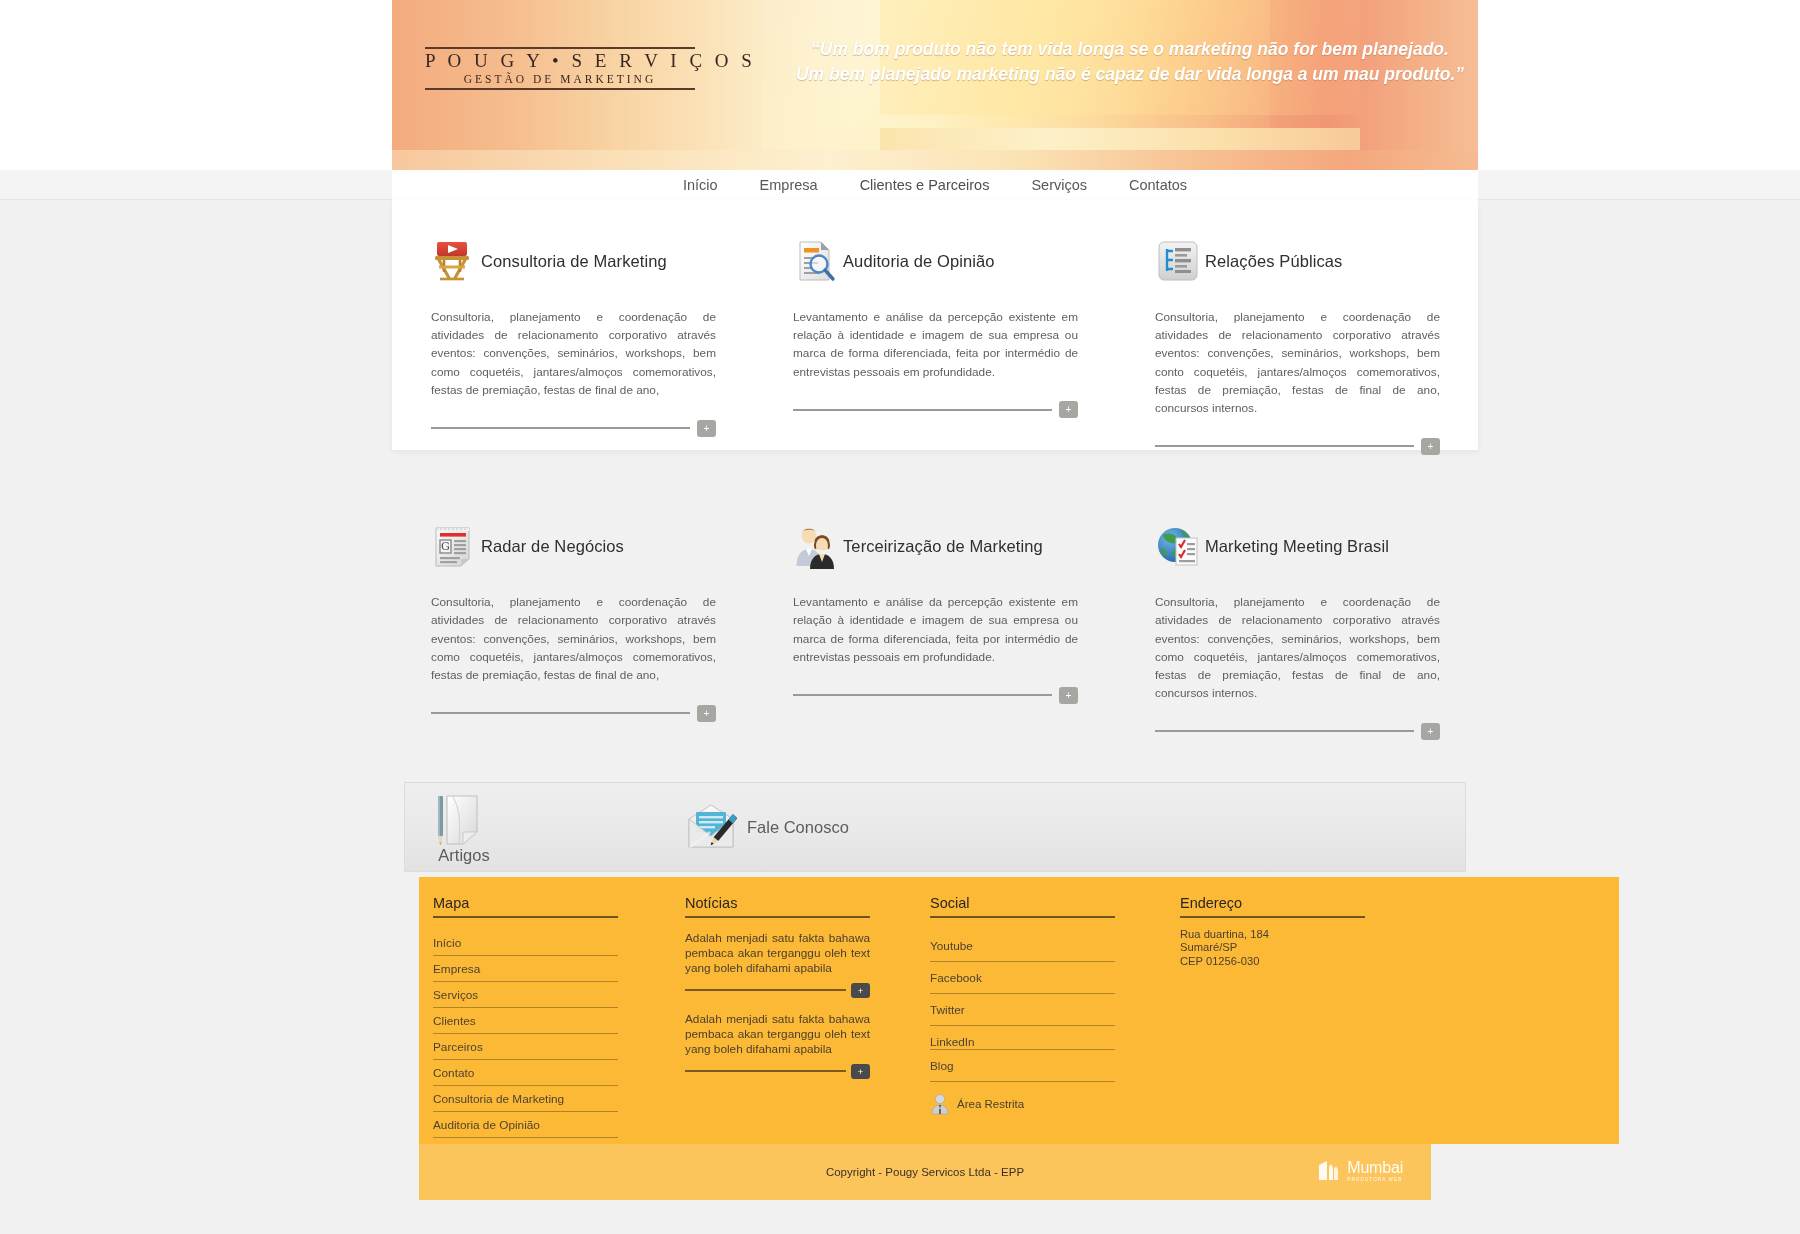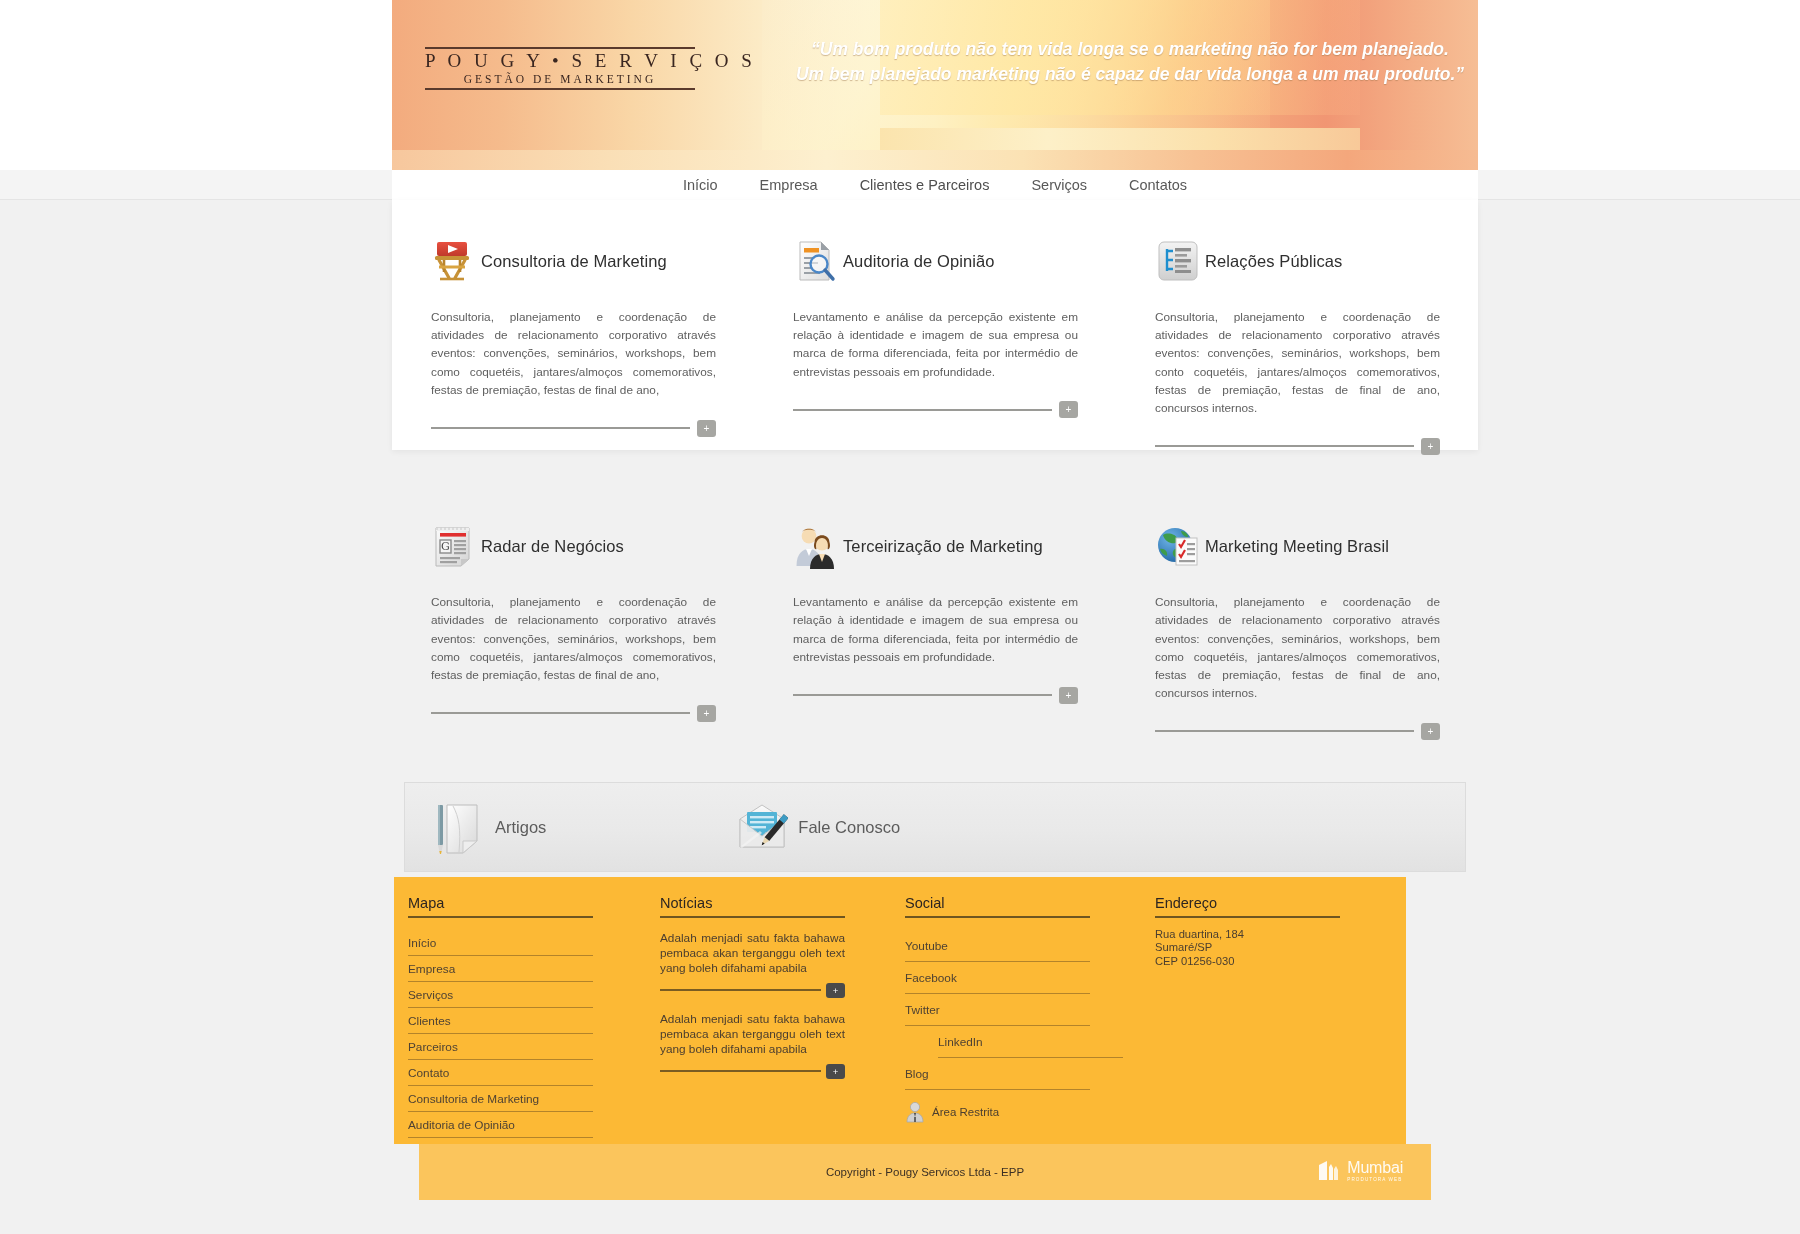--- a/index.html
+++ b/index.html
@@ -163,28 +163,28 @@
   }
 
   
   .strip {
     position: absolute; left: 404px; top: 782px; width: 1062px; height: 90px;
     background: linear-gradient(180deg, #eeeeee 0%, #e9e9e9 55%, #e2e2e2 100%);
     border: 1px solid #dcdcdc;
     display: flex; align-items: center;
   }
   .strip-item { display: flex; align-items: center; cursor: pointer; }
-  .strip-item.artigos { margin-left: 28px; }
+  .strip-item.artigos { margin-left: 28px; flex-direction: column; }
   .strip-item.fale { margin-left: 190px; }
   .strip-ico { width: 52px; height: 56px; position: relative; margin-right: 10px; }
   .strip-label { font-size: 16.5px; color: #5c5c5c; white-space: nowrap; }
 
   
   .footer {
-    position: absolute; left: 394px; top: 877px; width: 1012px; height: 267px;
+    position: absolute; left: 419px; top: 877px; width: 1200px; height: 267px;
     background: #fcb935;
   }
   .footer-inner { display: flex; padding: 14px 0 0 0; }
   .fcol { padding-top: 4px; }
   .fcol.mapa { width: 252px; margin-left: 14px; }
   .fcol.noticias { width: 245px; margin-left: 0px; }
   .fcol.social { width: 250px; }
   .fcol.endereco { width: 230px; }
 
   .fhead {
@@ -551,21 +551,21 @@
         </div>
     </div>
 
     <div class="fcol social">
       <div class="fhead">Social</div>
       <div class="fhead-rule"></div>
       <div class="flist" id="social-links">
           <div class="flink" style="padding-top: 9px; padding-bottom: 8px;">Youtube</div>
           <div class="flink" style="padding-top: 9px; padding-bottom: 8px;">Facebook</div>
           <div class="flink" style="padding-top: 9px; padding-bottom: 8px;">Twitter</div>
-          <div class="flink" style="padding-top: 9px; padding-bottom: 8px; margin-left: 33px;">LinkedIn</div>
+          <div class="flink" style="padding-top: 9px; padding-bottom: 0;">LinkedIn</div>
           <div class="flink" style="padding-top: 9px; padding-bottom: 8px;">Blog</div>
         </div>
       <div class="restrita">
         <div class="restrita-ico">
           <svg width="20" height="22" viewBox="0 0 20 22">
             <circle cx="10" cy="6" r="4.6" fill="#d8d8d8" stroke="#aaaaaa" stroke-width="0.8"></circle>
             <path d="M2 21 C2 14.5 6 12 10 12 C14 12 18 14.5 18 21 Z" fill="#cfcfcf" stroke="#a8a8a8" stroke-width="0.8"></path>
             <path d="M9 12 L10 16 L11 12 Z" fill="#4a4a4a"></path>
             <path d="M10 16 L10 21" stroke="#4a4a4a" stroke-width="1.6"></path>
           </svg>

